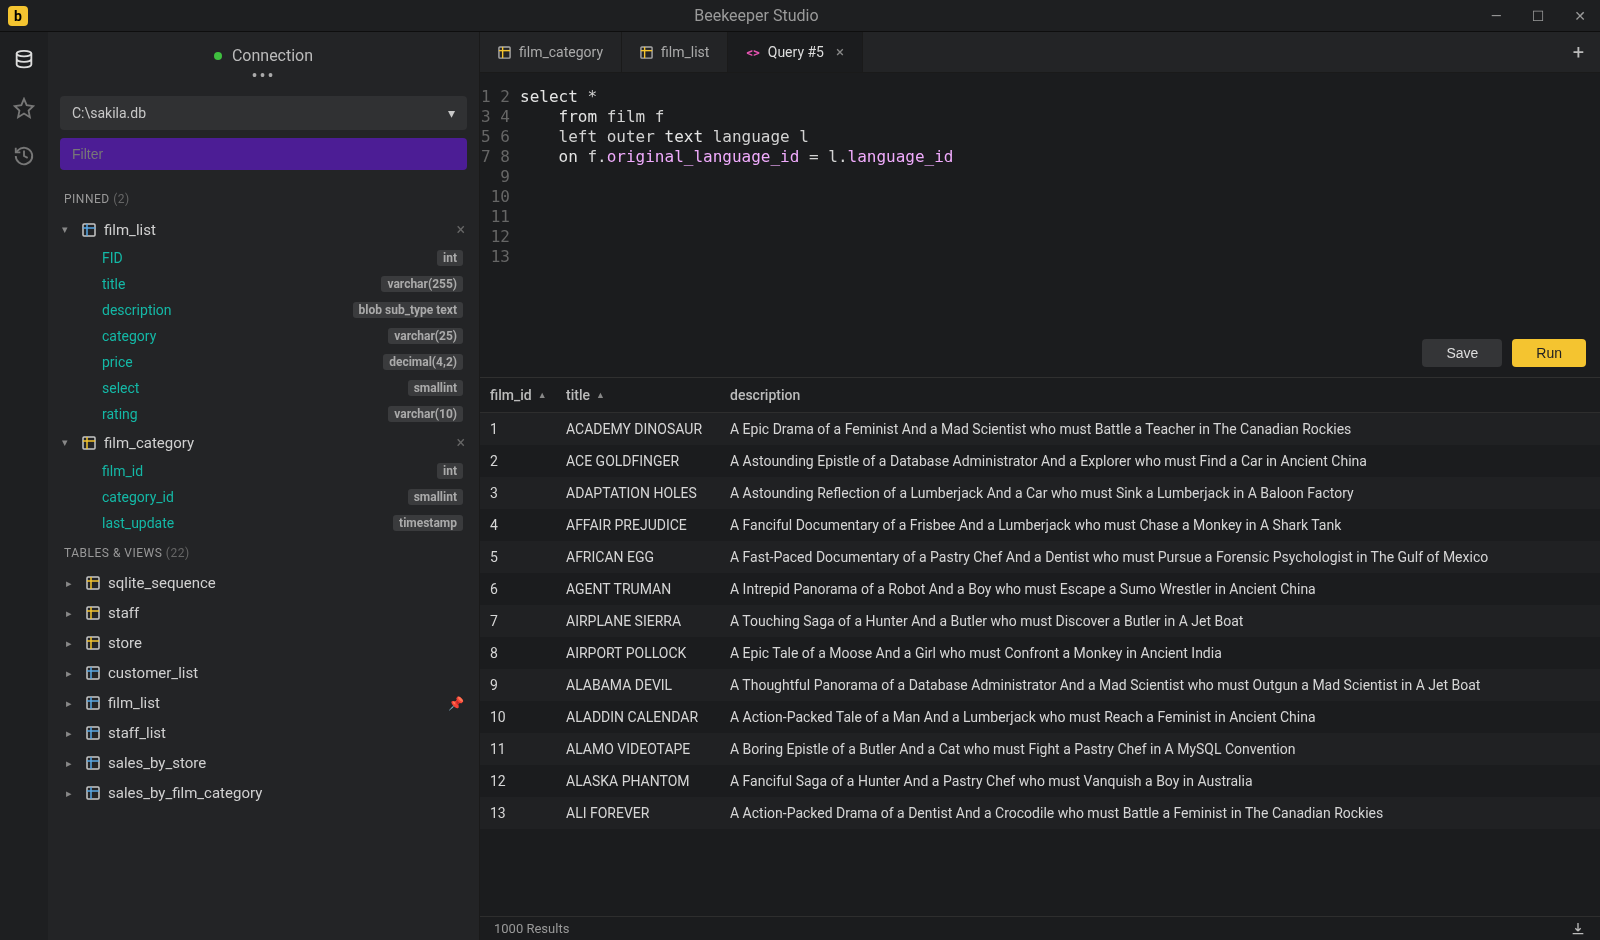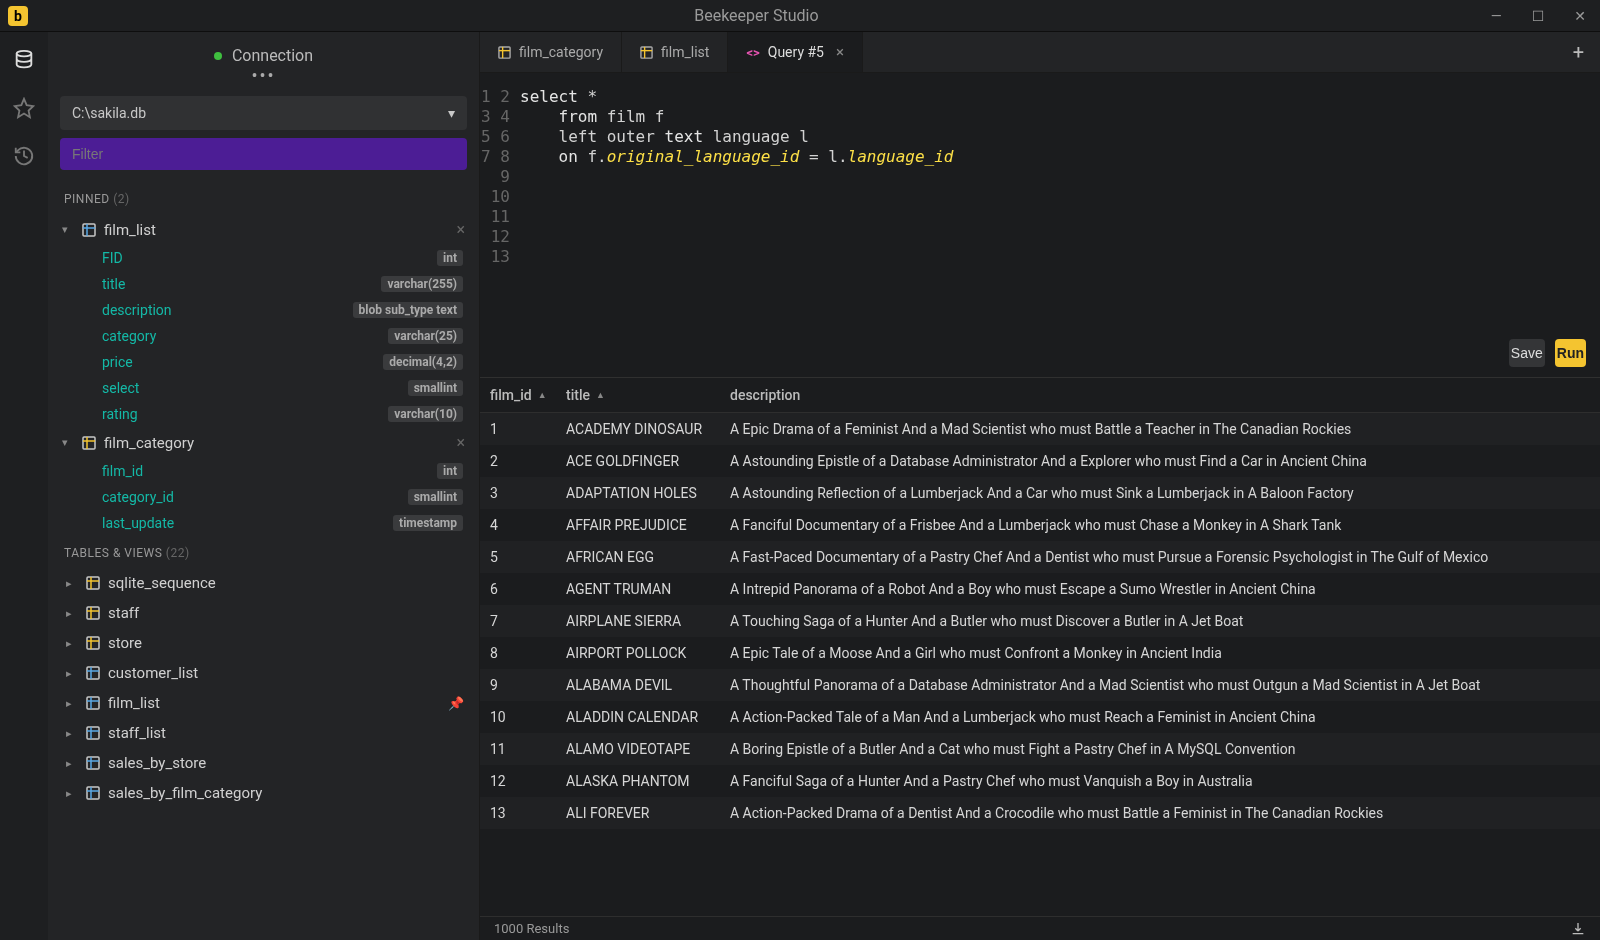--- a/index.html
+++ b/index.html
@@ -130,31 +130,31 @@
   font-family: "Consolas","Menlo",monospace;
   font-size:16px;
   line-height:20px;
   padding:14px 0 6px 0;
   height:260px;
   overflow:auto;
 }
 .gutter { width:40px; text-align:right; padding-right:10px; color:#666; user-select:none; }
 .code { flex:1; white-space:pre; color:#d2d2d2; }
 .kw { color:#e5e5e5; }
-.fn { color:#fde047;font-style:italic; }
+.fn { color:#f0abfc; }
 .editor-toolbar {
   display:flex; justify-content:flex-end; gap:10px;
   padding:6px 14px 10px 0;
 }
 .btn {
-  padding:6px 2px; border-radius:4px; border:none;
+  padding:6px 24px; border-radius:4px; border:none;
   cursor:pointer; font-size:14px; font-weight:500;
 }
 .btn-save { background:#343537; color:#ddd; }
-.btn-run { background:#f4c430; color:#222; font-weight:700; }
+.btn-run { background:#f4c430; color:#222; font-weight:400; }
 .results {
   flex:1; overflow:auto; border-top:1px solid #303030;
   font-size:14px;
 }
 .results-header {
   display:grid; grid-template-columns:76px 164px 1fr;
   background:#1b1c1e; position:sticky; top:0;
   border-bottom:1px solid #2e2e2e;
 }
 .results-header .hcell {

